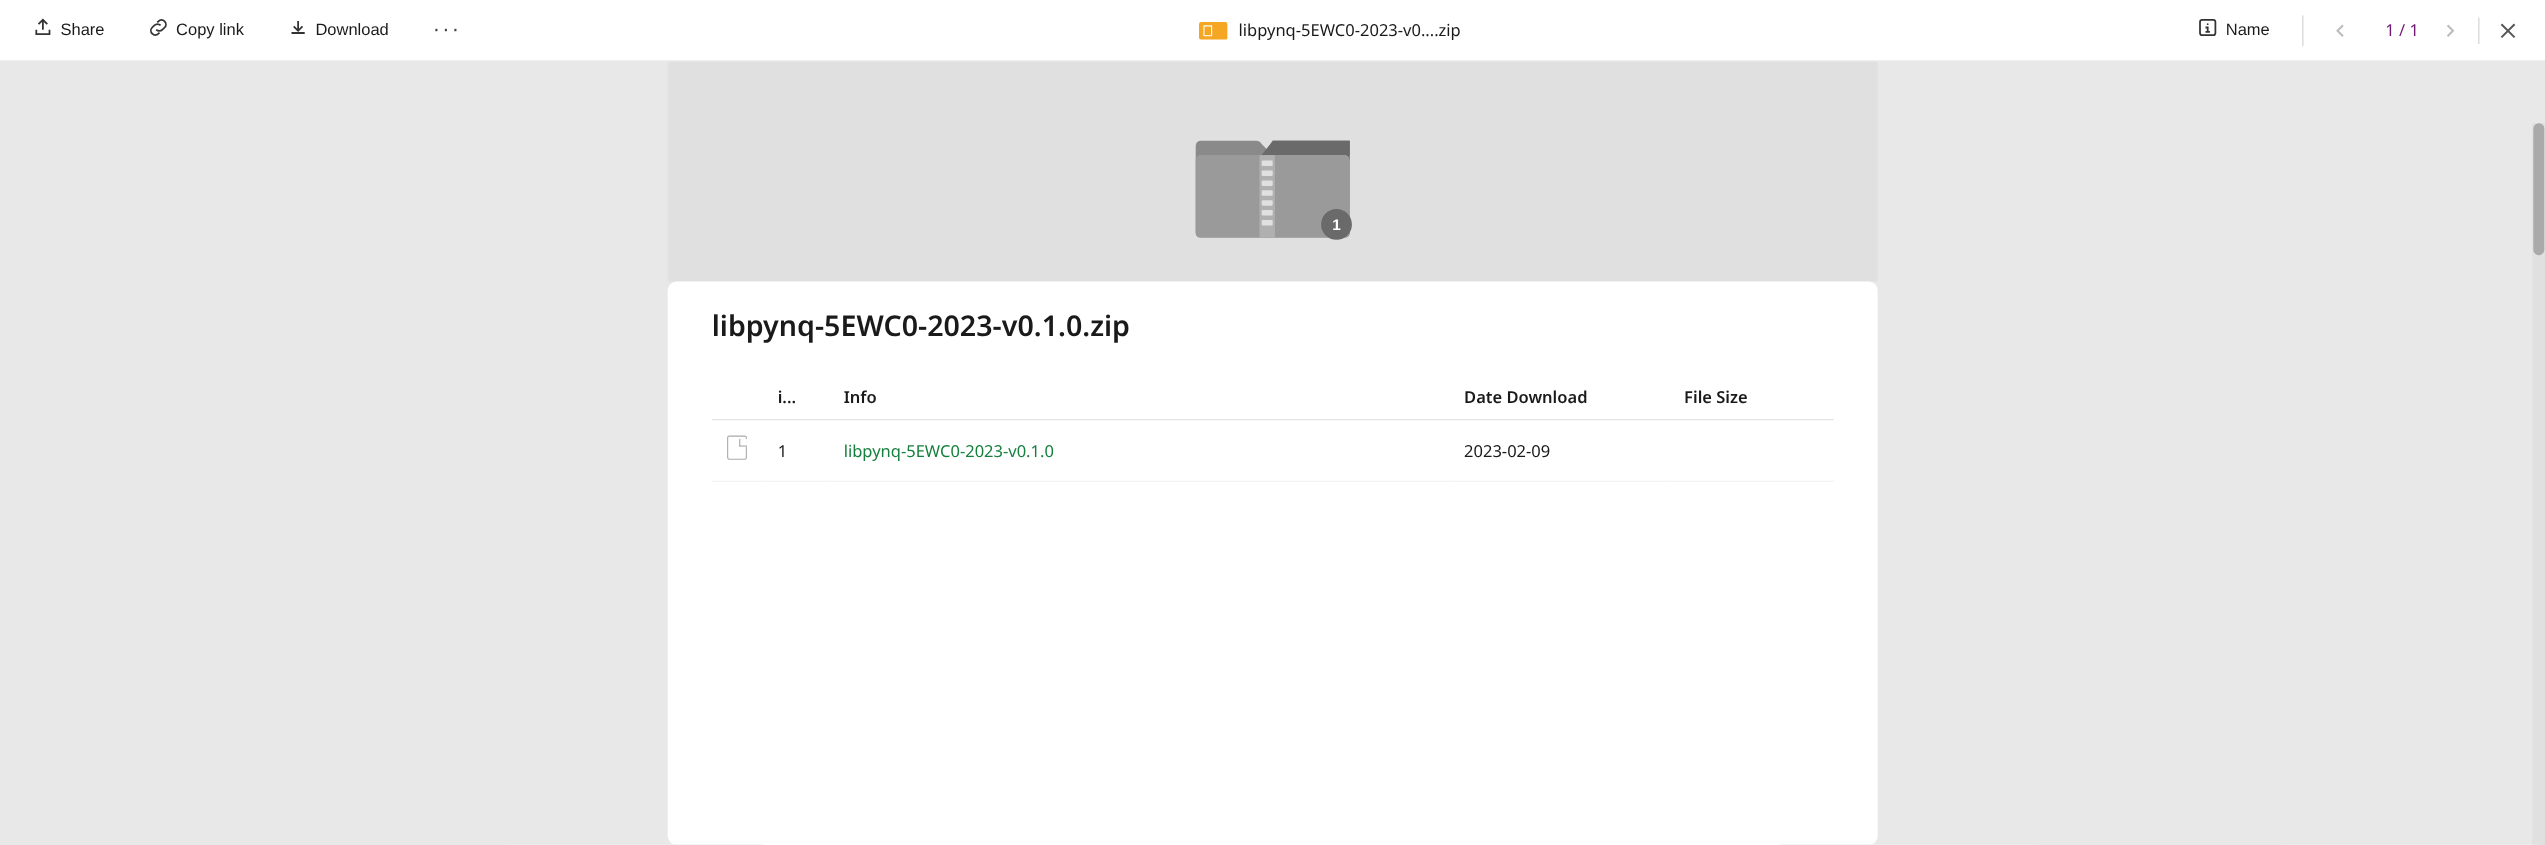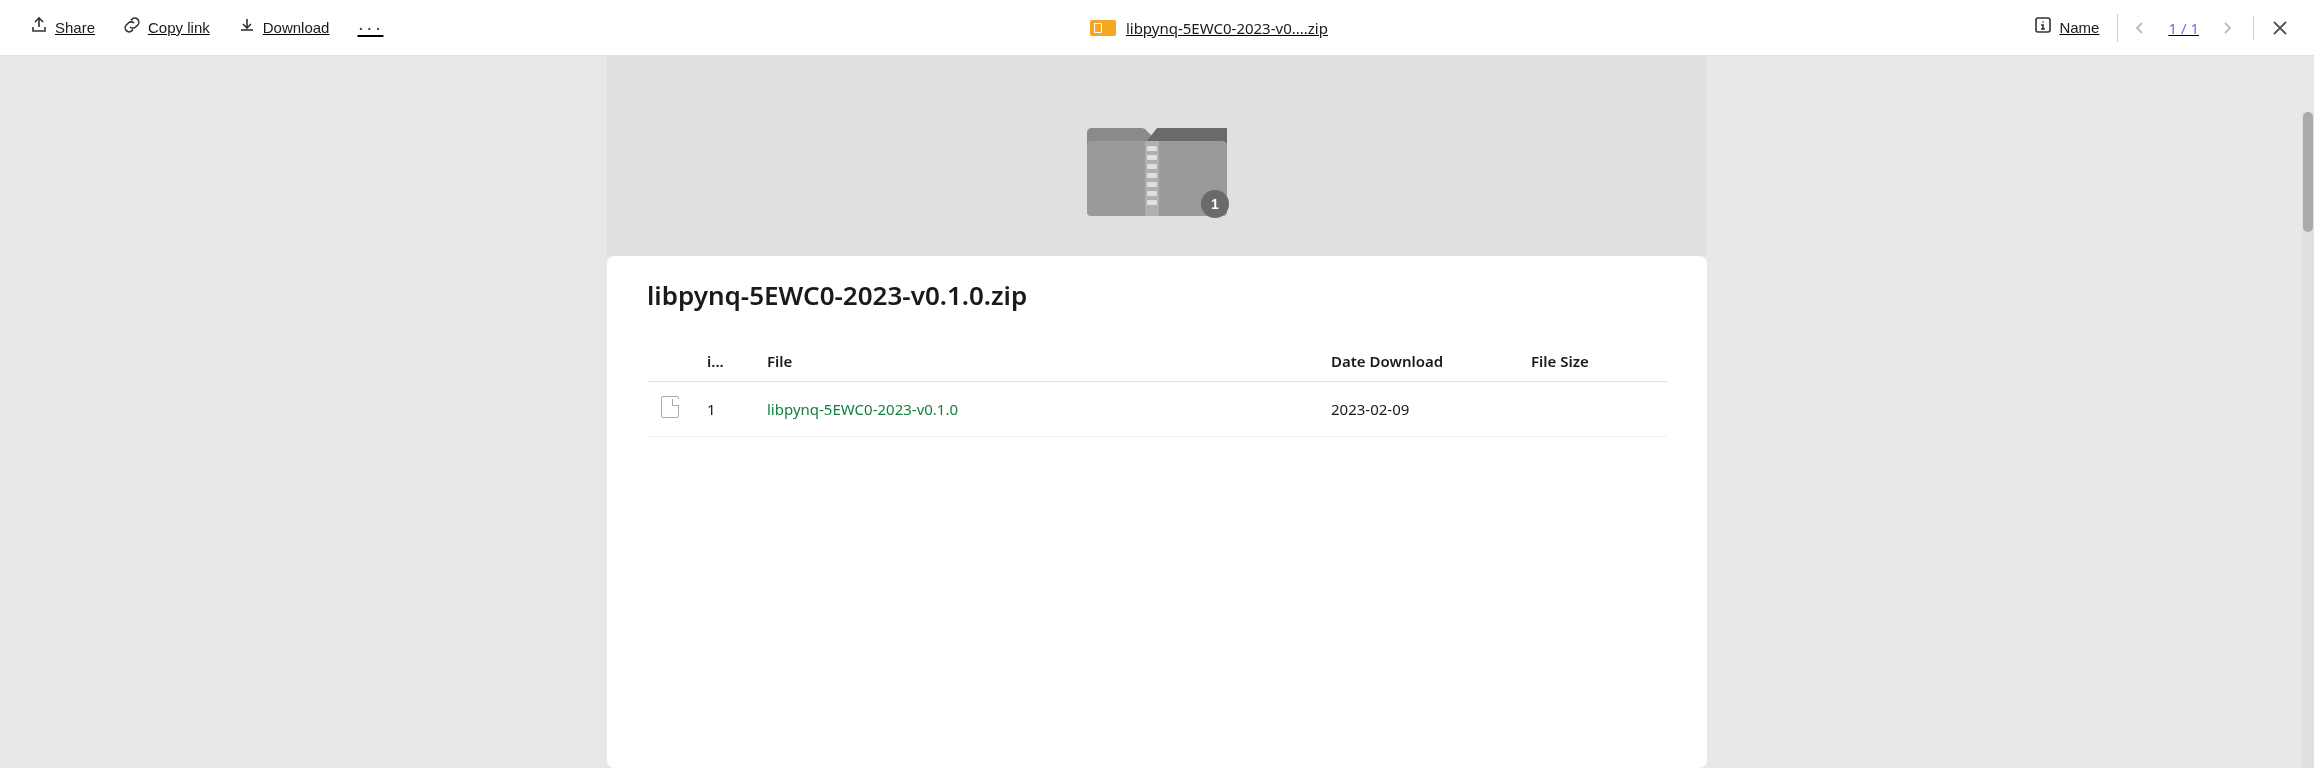--- a/index.html
+++ b/index.html
@@ -14,23 +14,22 @@
     }
 
     
     .toolbar {
       display: flex;
       align-items: center;
       background: #ffffff;
       border-bottom: 1px solid #e0e0e0;
       height: 56px;
       padding: 0 16px;
-      gap: 0;
+      gap: 12px;
       flex-shrink: 0;
-      text-decoration: underline;
     }
     .toolbar-btn {
       display: flex;
       align-items: center;
       gap: 7px;
       padding: 8px 14px;
       border: none;
       background: transparent;
       cursor: pointer;
       font-size: 15px;
@@ -73,22 +72,23 @@
       border-radius: 4px;
       display: flex;
       align-items: center;
       justify-content: center;
       font-size: 16px;
       color: #555;
     }
     .nav-btn.disabled { color: #bbb; cursor: default; }
     .page-indicator {
       font-size: 15px;
-      color: #8b5cf6;
+      color: #701a75;
       padding: 0 8px;
+      margin-left: 12px;
     }
     .nav-divider {
       width: 1px;
       height: 24px;
       background: #d0d0d0;
       margin: 0 6px;
     }
 
     
     .main-content {
@@ -341,21 +341,21 @@
     </div>
 
     <div class="file-card">
       <h1 class="file-name-heading">libpynq-5EWC0-2023-v0.1.0.zip</h1>
 
       <table class="file-table">
         <thead>
           <tr>
             <th class="col-icon"></th>
             <th class="col-index">i...</th>
-            <th class="col-name">File</th>
+            <th class="col-name">Info</th>
             <th class="col-date">Date Download</th>
             <th class="col-size">File Size</th>
           </tr>
         </thead>
         <tbody id="file-table-body">
 
         <tr>
       <td class="col-icon">
         <span class="doc-icon"></span>
       </td>

